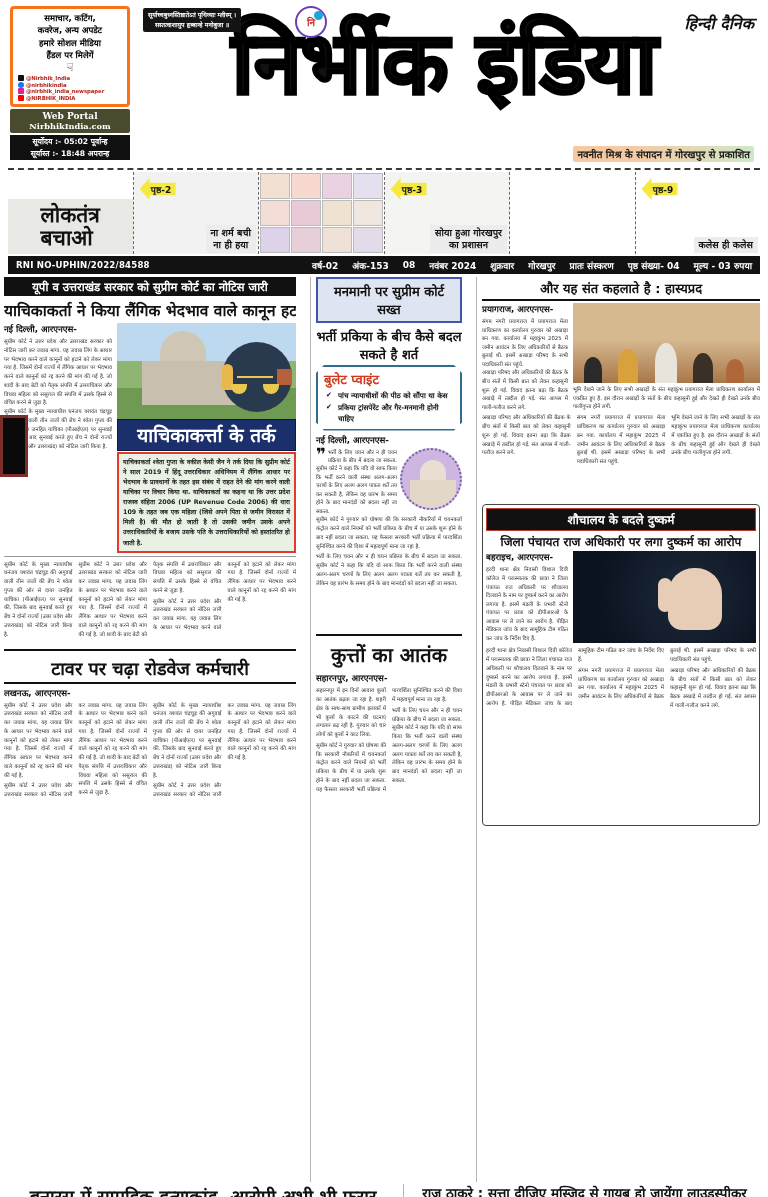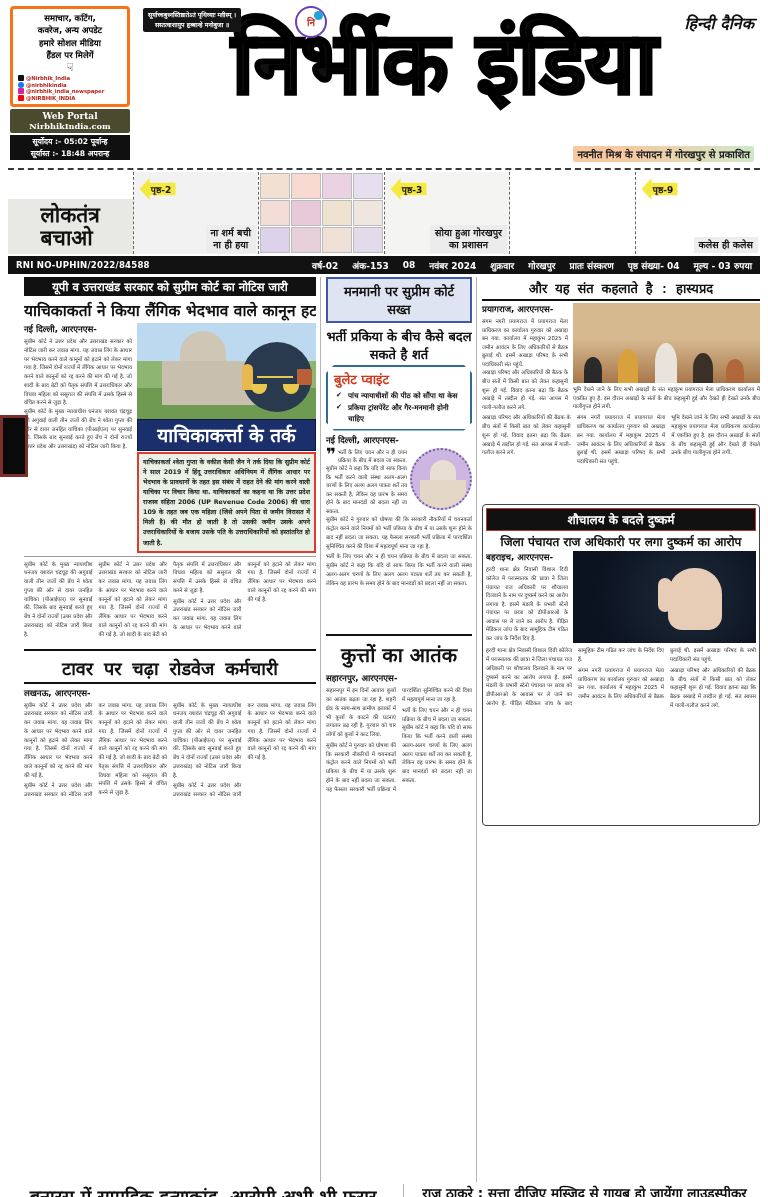--- a/index.html
+++ b/index.html
@@ -97,41 +97,41 @@
   
   .infobar {
     background:#121212; color:#fff; margin: 2px 8px 0 8px; height: 18px;
     display:flex; align-items:center; padding: 0 8px; gap: 14px;
   }
   .infobar .rni { font-size: 8.6px; font-weight: 700; letter-spacing: 0.2px;}
   .infobar .spacer { flex:1; }
   .infobar .it { font-size: 9px; font-weight: 700; white-space: nowrap; }
 
   
-  .content { display: flex; margin: 3px 8px 0 24px; gap: 4px; height: 905px; }
+  .content { display: flex; margin: 3px 8px 0 4px; gap: 14px; height: 905px; }
   .col-left { width: 292px; flex: 0 0 292px; }
   .col-mid  { width: 152px; flex: 0 0 152px; }
   .col-right{ flex: 1; }
 
   .hl-bar {
     background:#111; color:#fff; text-align:center; font-weight:700;
     font-size: 11.5px; padding: 2px 3px; white-space: nowrap; overflow:hidden;
   }
   .hl-big {
     text-align:center; font-weight: 700; font-size: 15.5px; color:#111;
     padding: 3px 0 2px; white-space:nowrap; overflow:hidden;
   }
   .hl-box-blue {
     border: 2px solid #3f57a8; background:#dfe4f2; text-align:center;
     font-size: 13px; font-weight:700; color:#111; padding: 3px 2px; margin-bottom: 2px;
   }
   .hl-plain {
     text-align:center; font-weight:700; font-size: 14.5px; color:#111; padding: 2px 0;
   }
-  .hl-underline { border-bottom: 2px solid #111; font-family: Liberation Mono, monospace; }
+  .hl-underline { border-bottom: 2px solid #111; }
 
   .dateline { font-size: 8.6px; font-weight: 700; color:#111; }
 
   .body-cols { column-gap: 6px; }
   .body-cols p { font-size: 5.4px; line-height: 1.62; text-align: justify; color:#2b2b2b; margin-bottom: 2px;
       font-family:"DejaVu Sans", sans-serif; }
   .c2 { column-count: 2; }
   .c3 { column-count: 3; }
   .c4 { column-count: 4; }
 

